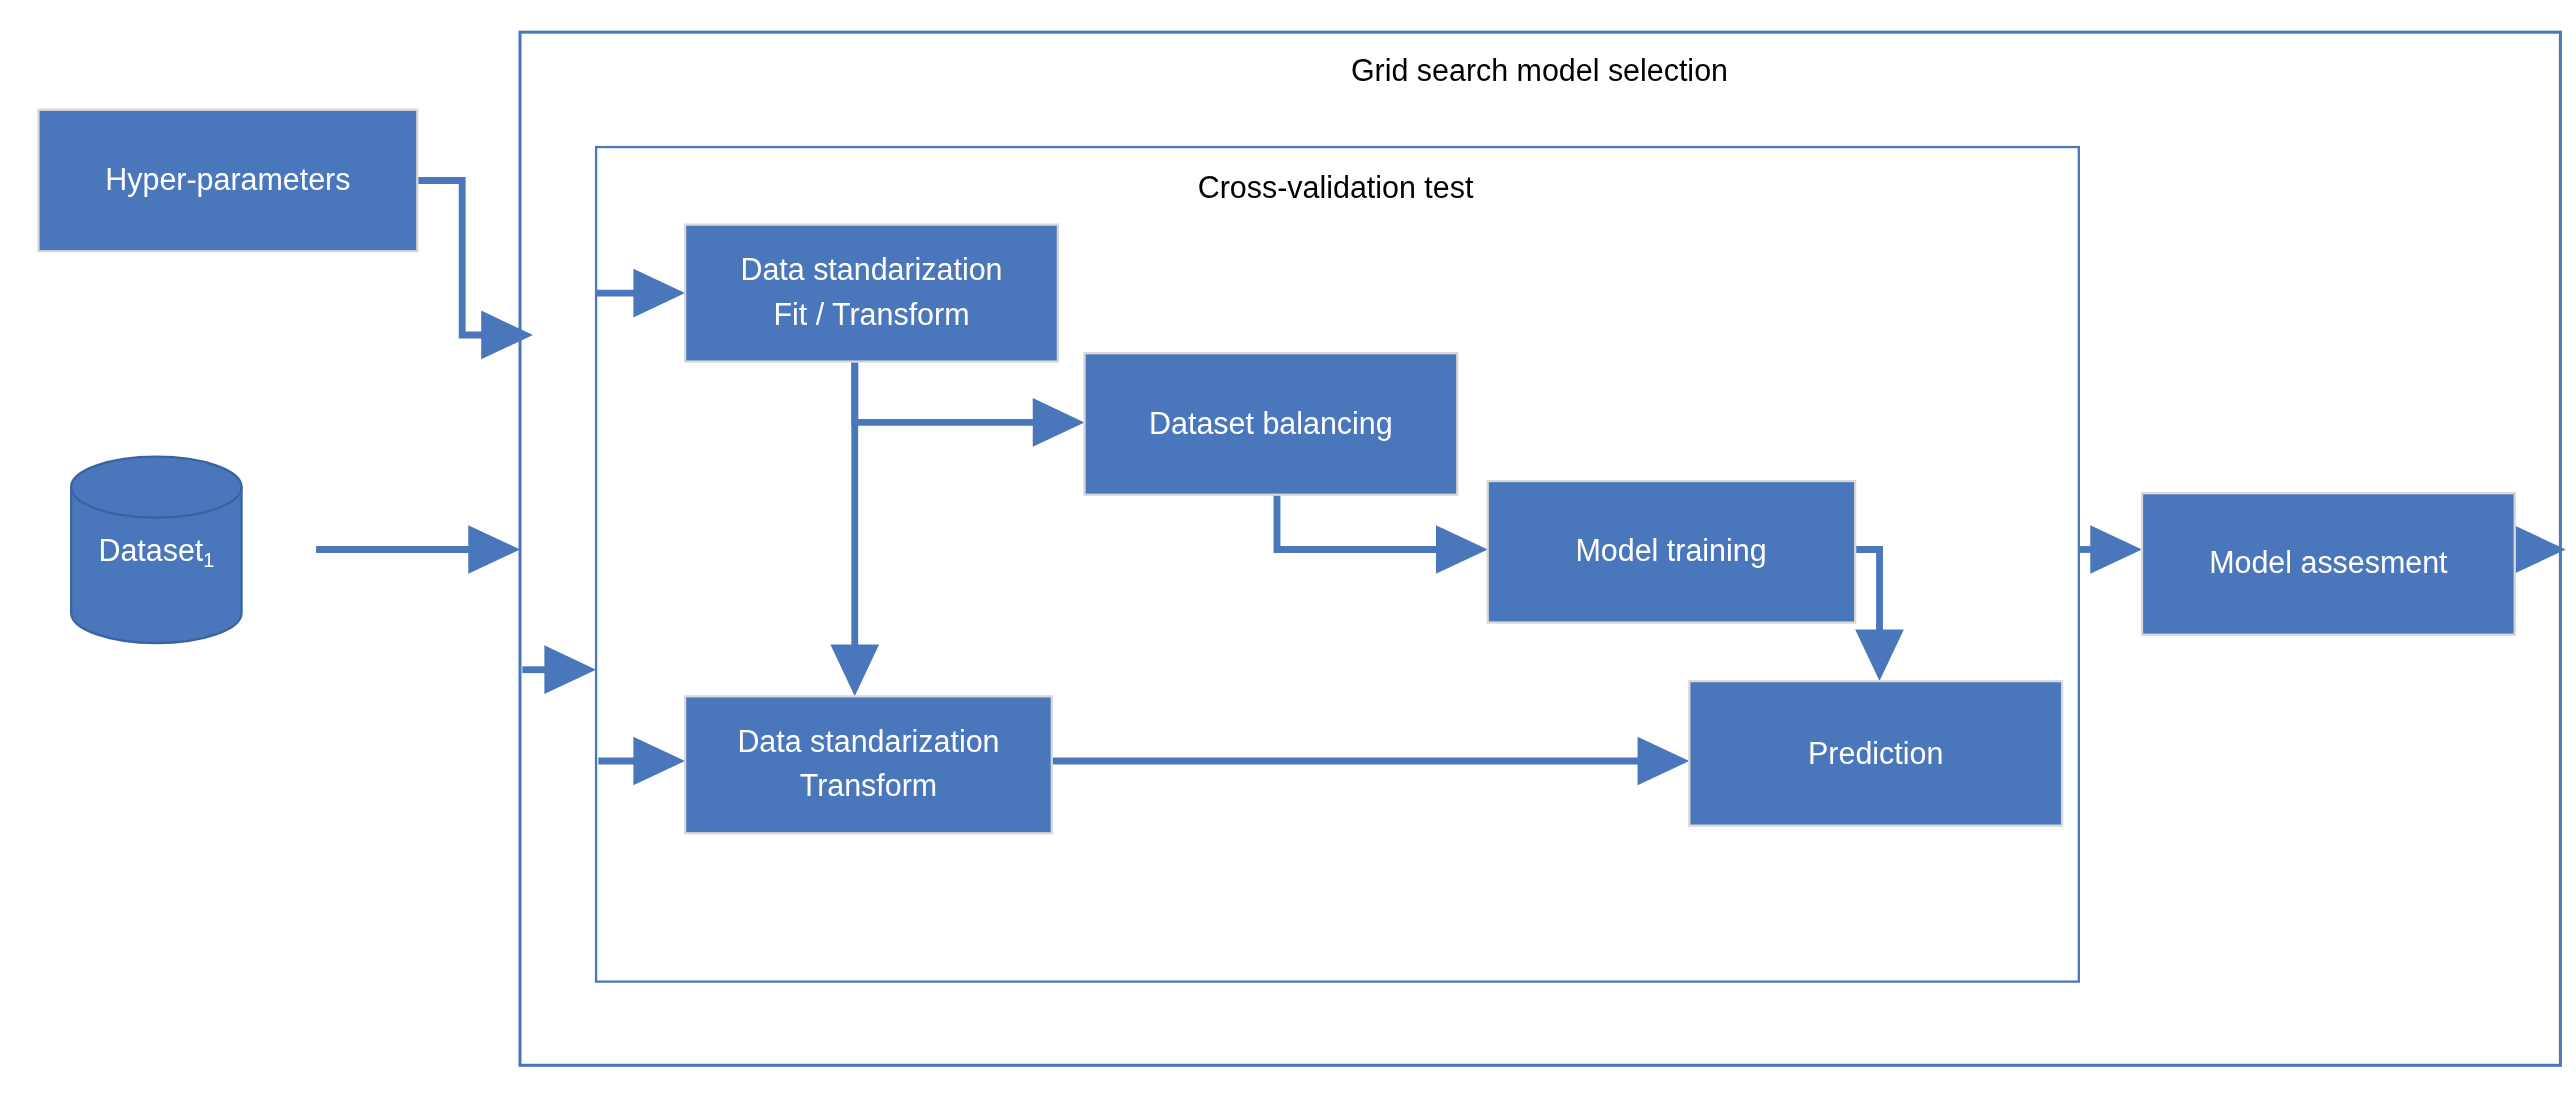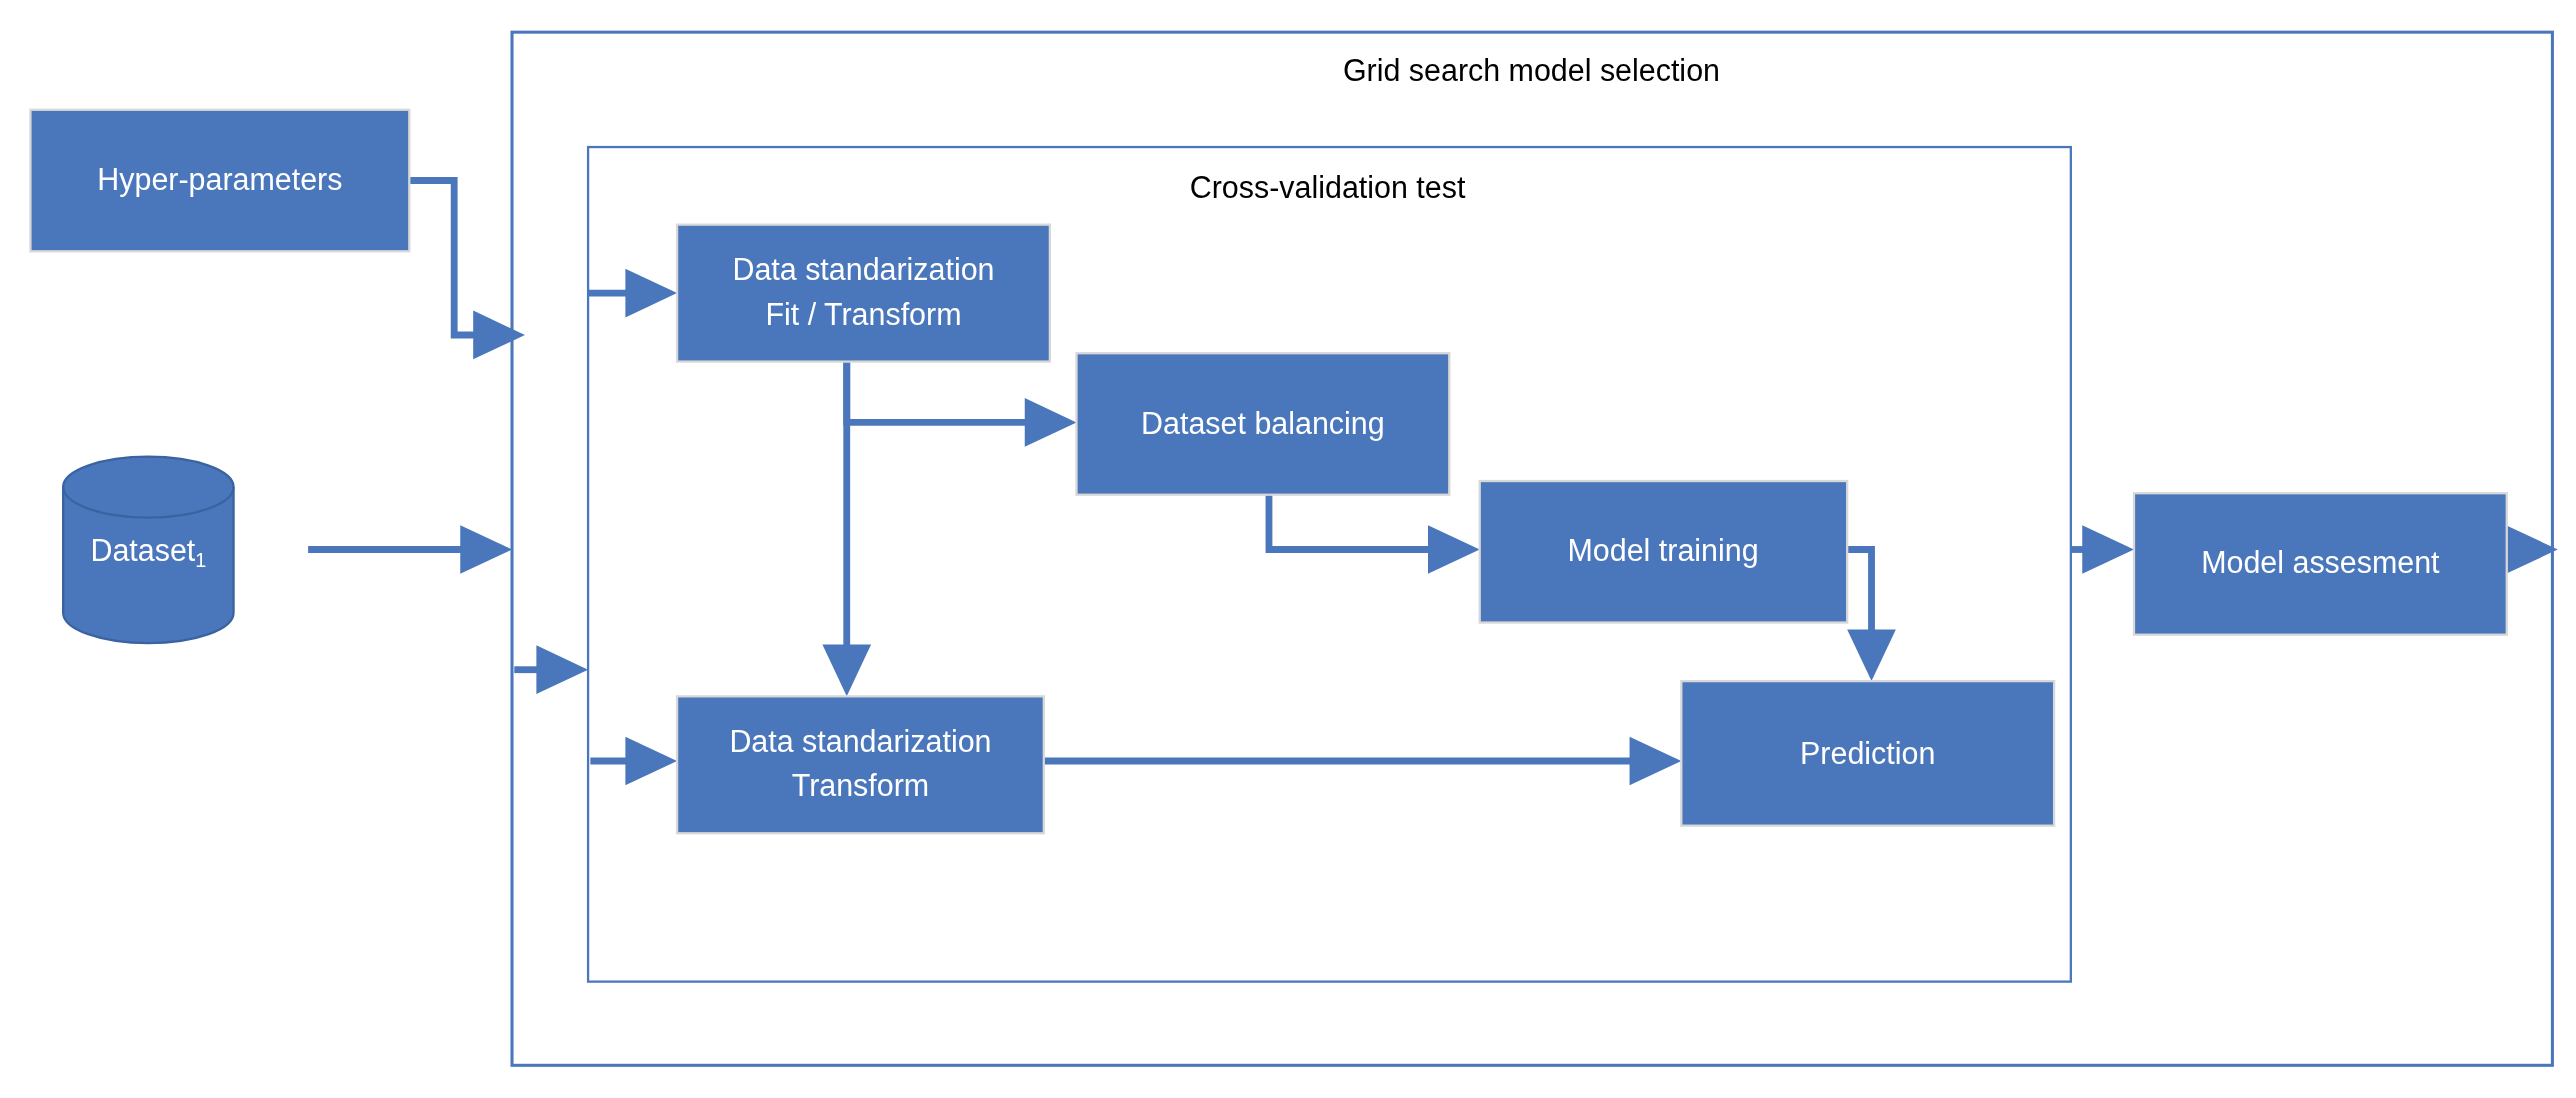--- a/index.html
+++ b/index.html
@@ -10,20 +10,21 @@
   body {
     width: 2576px;
     height: 1099px;
     font-family: "Liberation Sans", sans-serif;
     overflow: hidden;
   }
   #diagram-root {
     position: relative;
     width: 2353px;
     height: 1099px;
+    margin-left: 8px;
   }
   svg.diagram {
     display: block;
     width: 2576px;
     height: 1099px;
   }
   .node-label {
     fill: #ffffff;
     font-family: "Liberation Sans", sans-serif;
     font-size: 40px;

